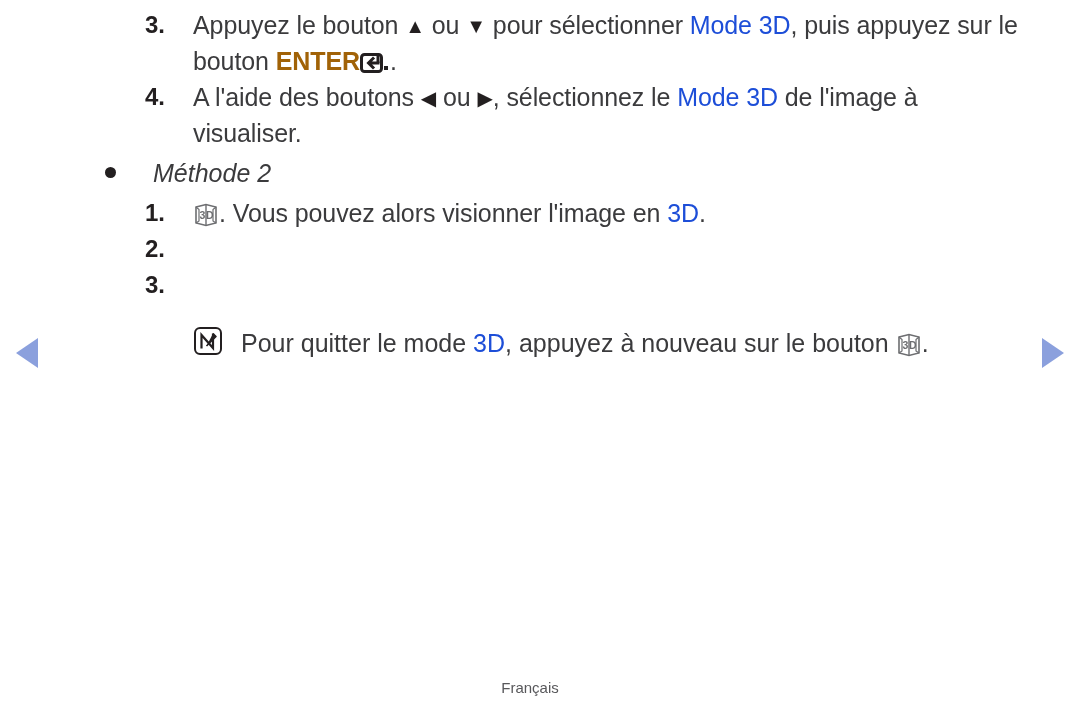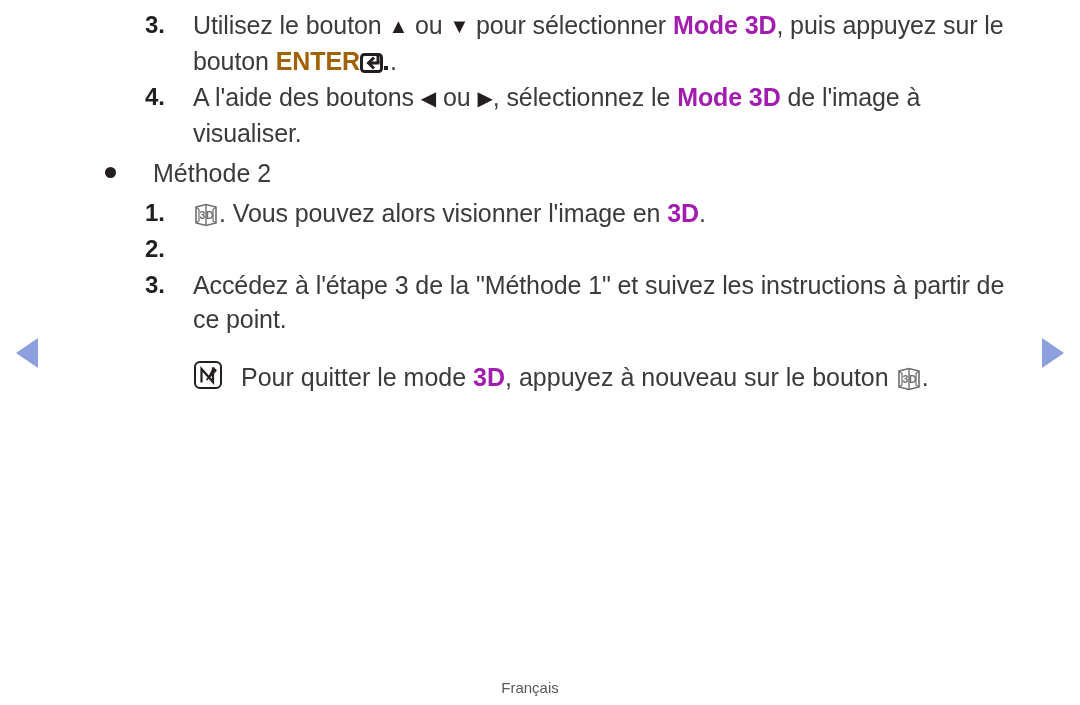--- a/index.html
+++ b/index.html
@@ -99,20 +99,21 @@
     background: #231f20;
     vertical-align: middle;
     position: relative;
     top: -2px;
   }
   .bullet-item .body {
     flex: 1 1 auto;
     font-size: 25px;
     line-height: 34px;
     color: #3b3b3d;
+    font-style: italic;
   }
 
   
   .note-item {
     display: flex;
     align-items: flex-start;
     margin-top: 24px;
   }
   .note-item .note-marker {
     flex: 0 0 auto;
@@ -123,22 +124,22 @@
   }
   .note-item .body {
     flex: 1 1 auto;
     font-size: 25px;
     line-height: 34px;
     color: #3b3b3d;
   }
 
   
   .blue {
-    color: #a21caf;
-    font-weight: bold;
+    color: #1d4ed8;
+    font-weight: normal;
   }
   .bold {
     font-weight: bold;
     color: #a16207;
   }
   .tri {
     font-size: 20px;
     color: #231f20;
     position: relative;
     top: -1px;
@@ -170,21 +171,21 @@
 <div class="page">
 
   <div class="nav-arrow prev"></div>
   <div class="nav-arrow next"></div>
 
   <div class="content">
 
     <div class="num-item">
       <div class="marker">3.</div>
       <div class="body">
-        <span>Utilisez le bouton </span><span class="tri">▲</span><span> ou </span><span class="tri">▼</span><span> pour sélectionner </span><span class="blue">Mode 3D</span><span>, puis appuyez sur le bouton </span><span class="bold">ENTER</span><span class="icon-inline icon-enter"><svg viewBox="0 0 30 22" width="30" height="22">
+        <span>Appuyez le bouton </span><span class="tri">▲</span><span> ou </span><span class="tri">▼</span><span> pour sélectionner </span><span class="blue">Mode 3D</span><span>, puis appuyez sur le bouton </span><span class="bold">ENTER</span><span class="icon-inline icon-enter"><svg viewBox="0 0 30 22" width="30" height="22">
               <rect x="1.5" y="2.5" width="20" height="17" rx="3" ry="3" fill="none" stroke="#231f20" stroke-width="3"></rect>
               <path d="M18 11 H9.5 M13 6.5 L8.5 11 L13 15.5" fill="none" stroke="#231f20" stroke-width="3" stroke-linecap="square"></path>
               <path d="M18 4 V11" fill="none" stroke="#231f20" stroke-width="3"></path>
               <rect x="24" y="14" width="4" height="4" fill="#231f20"></rect>
             </svg></span><span>.</span>
       </div>
     </div>
 
     <div class="num-item">
       <div class="marker">4.</div>
@@ -211,21 +212,20 @@
             </svg></span><span>. Vous pouvez alors visionner l'image en </span><span class="blue">3D</span><span>.</span>
       </div>
     </div>
 
     <div class="num-item">
       <div class="marker">2.</div>
     </div>
 
     <div class="num-item">
       <div class="marker">3.</div>
-      <div class="body">Accédez à l'étape 3 de la "Méthode 1" et suivez les instructions à partir de ce point.</div>
     </div>
 
     <div class="note-item">
       <div class="note-marker">
         <span class="icon-inline icon-note"><svg viewBox="0 0 30 30" width="30" height="30">
               <rect x="2" y="2" width="26" height="26" rx="5" ry="5" fill="none" stroke="#231f20" stroke-width="2"></rect>
               <path d="M8.5 22.5 L8.5 9 L20 22 L20 7.5" fill="none" stroke="#231f20" stroke-width="2.2" stroke-linejoin="miter"></path>
               <path d="M20 7.5 L23 10.5 L13.5 20" fill="#231f20" stroke="#231f20" stroke-width="1.6" stroke-linejoin="round"></path>
             </svg></span>
       </div>

